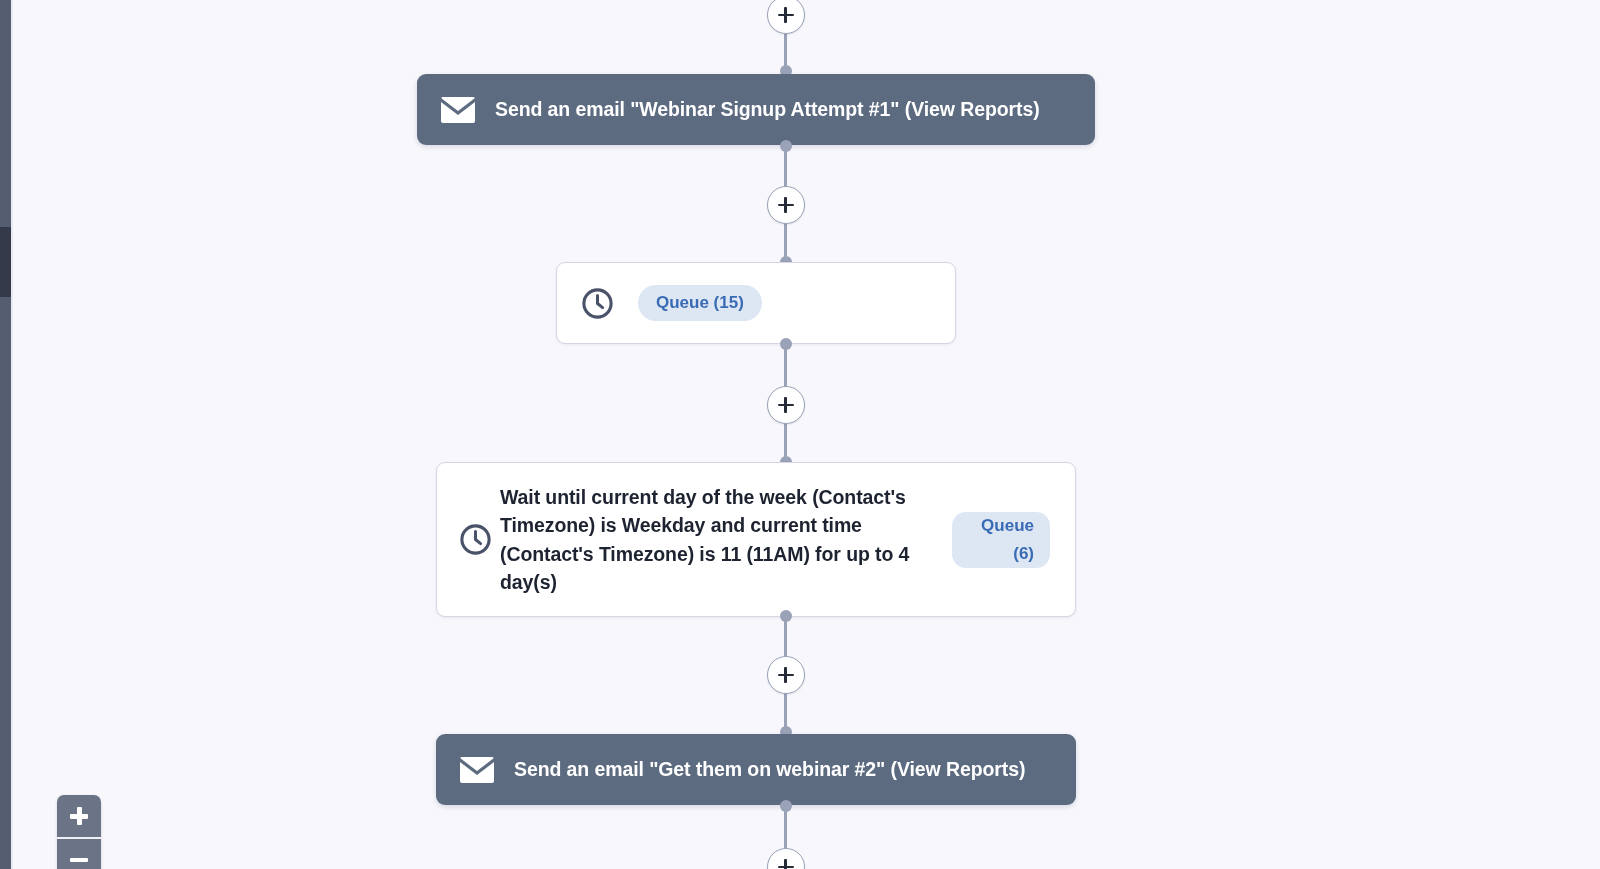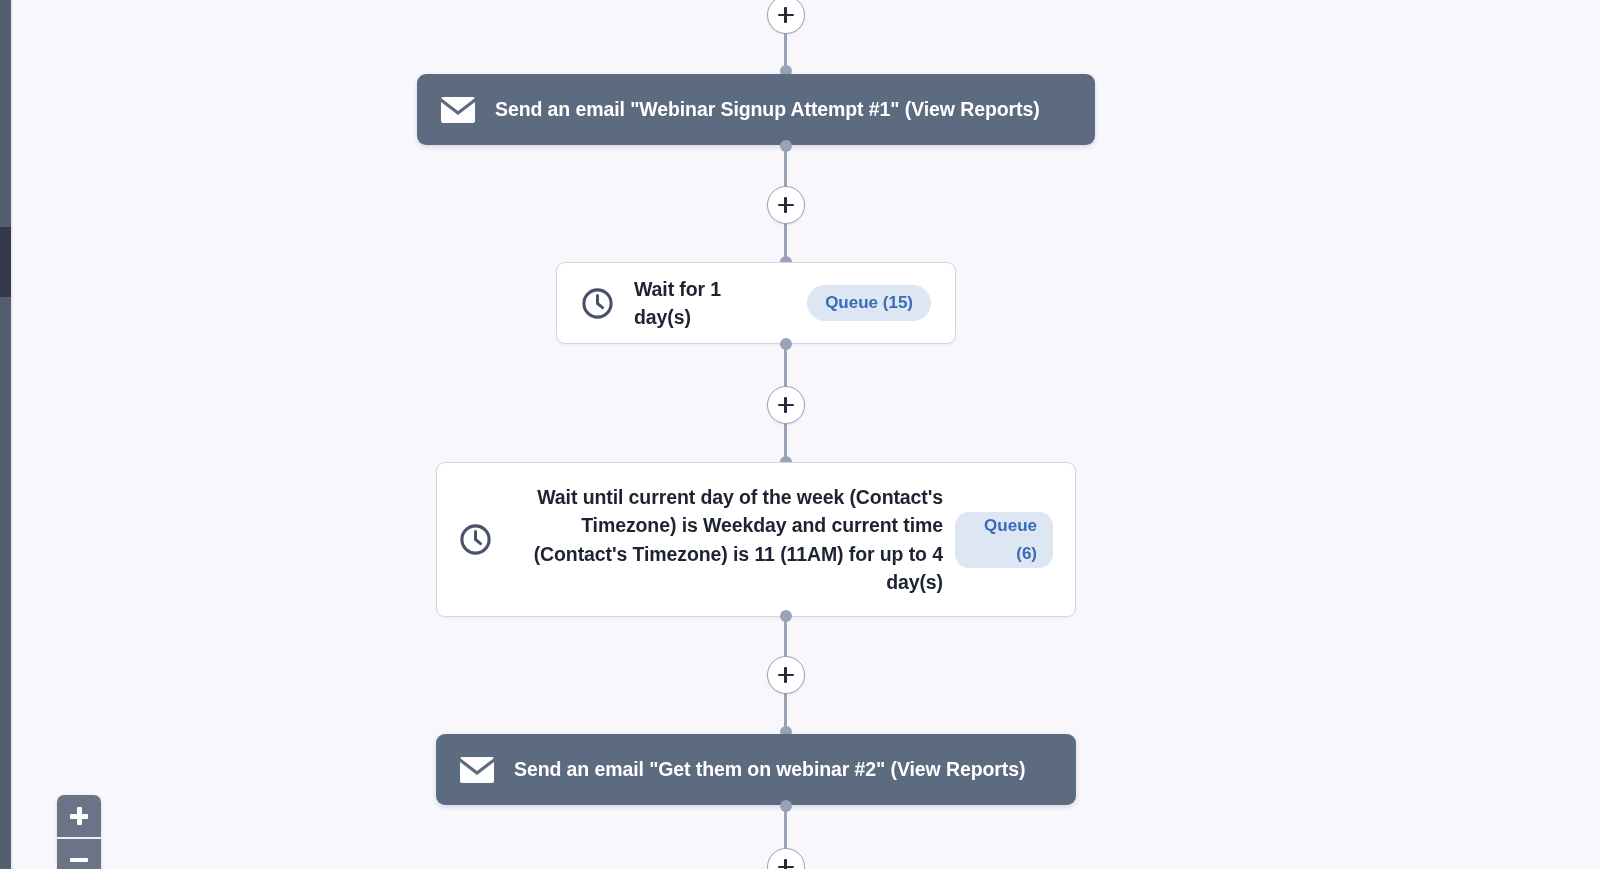--- a/index.html
+++ b/index.html
@@ -261,40 +261,39 @@
 
     <div class="dot" style="top:256px;"></div>
 
     <div class="node-wait" style="left:543px;top:262px;width:400px;height:82px;padding:0 24px;">
       <span class="icon-clock">
         <svg viewBox="0 0 33 33" width="33" height="33" aria-hidden="true">
           <circle cx="16.5" cy="16.5" r="13.6" fill="none" stroke="#4a526a" stroke-width="3.1"></circle>
           <path d="M16.5 8.5 L16.5 16.5 L21.6 20.6" fill="none" stroke="#4a526a" stroke-width="3" stroke-linecap="round" stroke-linejoin="round"></path>
         </svg>
       </span>
-      <span class="label" style="margin-left:20px;">Wait for 1 day(s)</span>
       <span class="badge badge-pill" style="margin-left:24px;">Queue (15)</span>
     </div>
 
     <div class="dot" style="top:338px;"></div>
 
     <div class="plus-node" style="top:386px;">
       <span class="glyph"></span>
     </div>
 
     <div class="dot" style="top:456px;"></div>
 
     <div class="node-wait" style="left:423px;top:462px;width:640px;height:155px;padding:0 22px;">
       <span class="icon-clock">
         <svg viewBox="0 0 33 33" width="33" height="33" aria-hidden="true">
           <circle cx="16.5" cy="16.5" r="13.6" fill="none" stroke="#4a526a" stroke-width="3.1"></circle>
           <path d="M16.5 8.5 L16.5 16.5 L21.6 20.6" fill="none" stroke="#4a526a" stroke-width="3" stroke-linecap="round" stroke-linejoin="round"></path>
         </svg>
       </span>
-      <span class="label" style="margin-left:17px;width:440px;text-align:right;">Wait until current day of the week (Contact's Timezone) is Weekday and current time (Contact's Timezone) is 11 (11AM) for up to 4 day(s)</span>
+      <span class="label" style="margin-left:8px;width:440px;">Wait until current day of the week (Contact's Timezone) is Weekday and current time (Contact's Timezone) is 11 (11AM) for up to 4 day(s)</span>
       <span class="badge badge-block" style="margin-left:12px;">Queue (6)</span>
     </div>
 
     <div class="dot" style="top:610px;"></div>
 
     <div class="plus-node" style="top:656px;">
       <span class="glyph"></span>
     </div>
 
     <div class="dot" style="top:726px;"></div>

